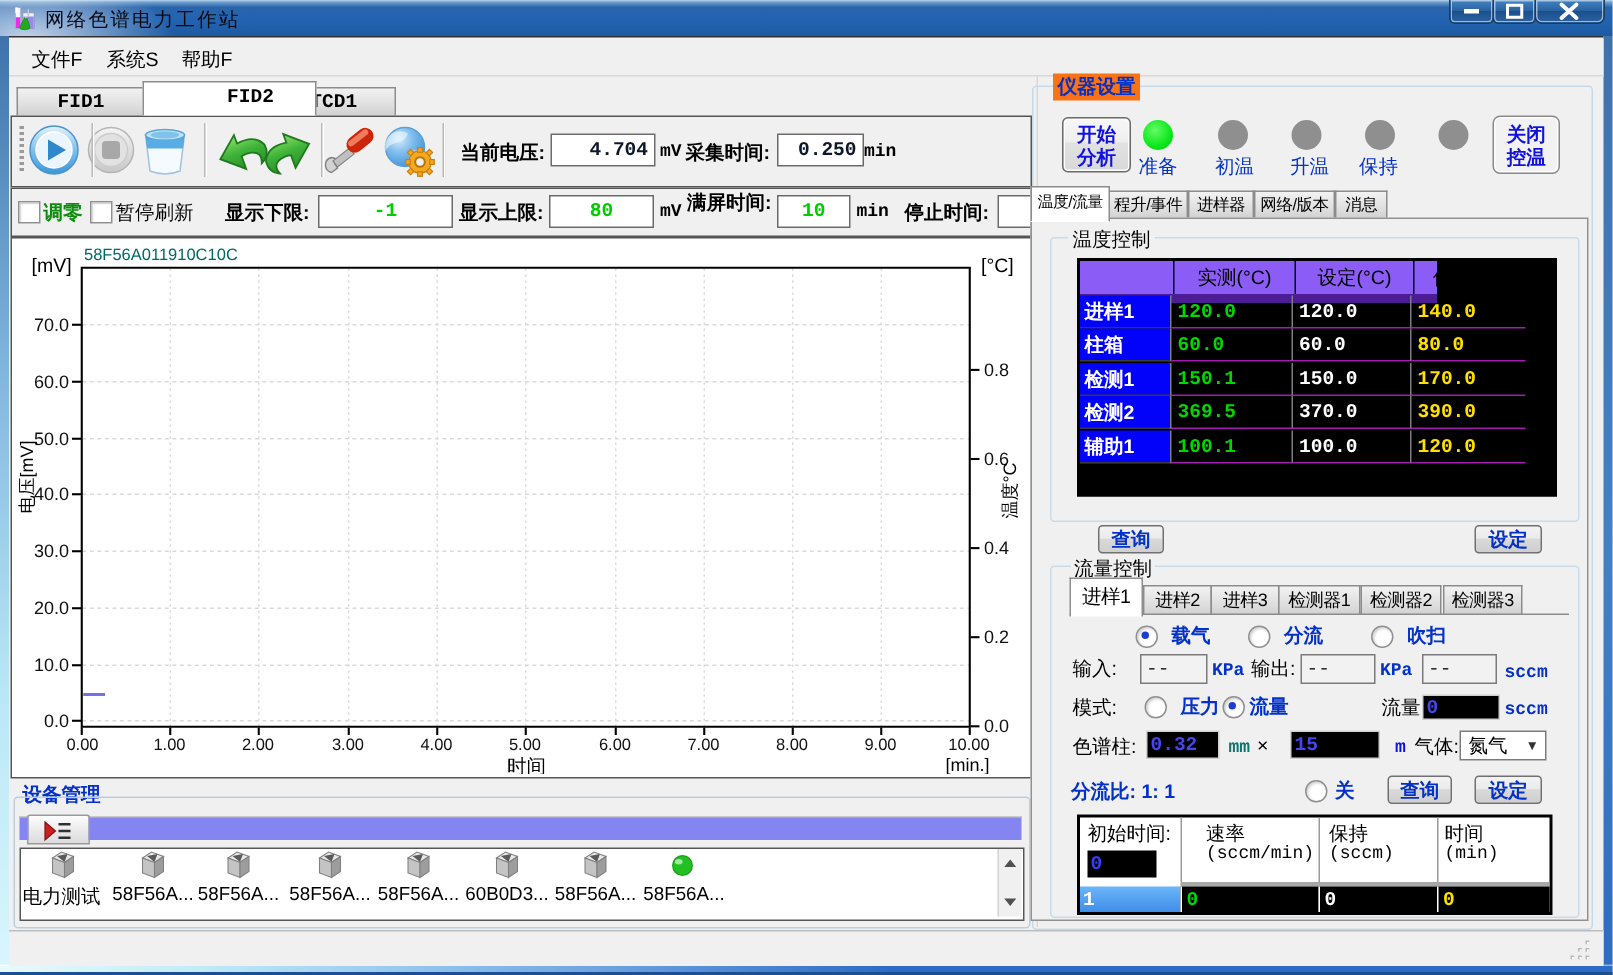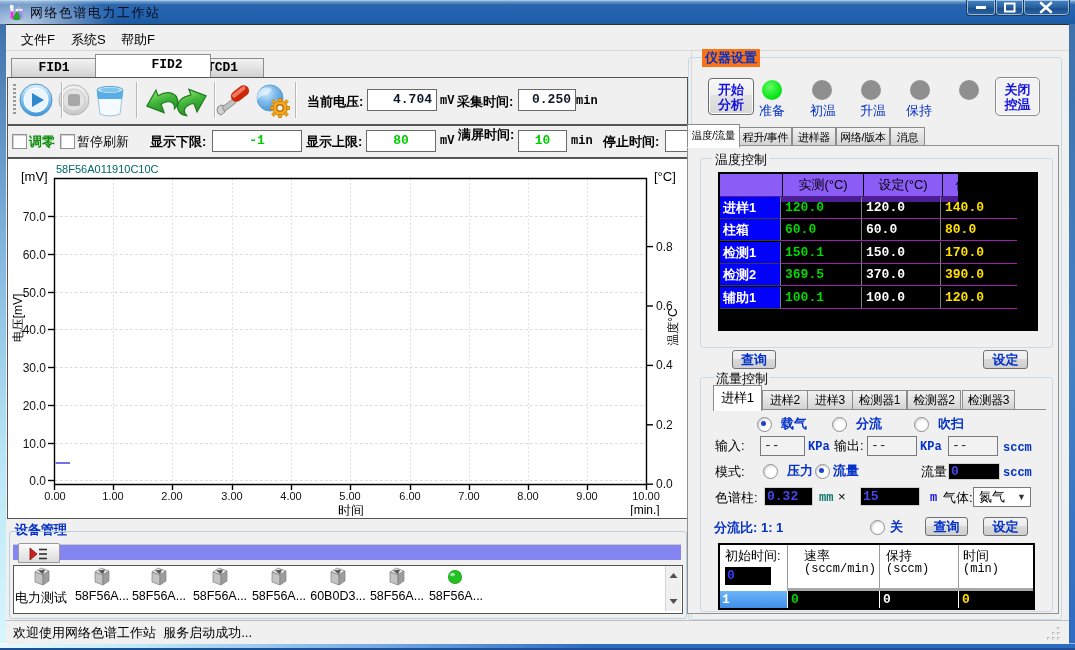--- a/index.html
+++ b/index.html
@@ -352,21 +352,20 @@
   </div>
 
   <div class="abs" style="left:665px;top:566px;width:15px;height:45px;background:#f0f0f0;border-left:1px solid #d5d5d5;">
     <svg width="15" height="45" viewBox="0 0 15 45">
       <path d="M3.5 12 L7.5 7 L11.5 12 Z" fill="#505050"></path>
       <path d="M3.5 33 L7.5 38 L11.5 33 Z" fill="#505050"></path>
     </svg>
   </div>
 
   <div class="abs" style="left:6px;top:620px;width:1063px;height:23px;background:#f0f0f0;border-top:1px solid #bdbdbd;"></div>
-  <div class="abs" style="left:13px;top:624px;font-size:13px;color:#000;">欢迎使用网络色谱工作站&nbsp;&nbsp;服务启动成功...</div>
   <div class="abs" id="grip" style="left:0;top:0;">
     <svg class="abs" style="left:1046px;top:626px;" width="16" height="16" viewBox="0 0 16 16">
       <g fill="#b9b9b9">
           <rect x="11" y="1" width="2.5" height="2.5"></rect>
           <rect x="11" y="6" width="2.5" height="2.5"></rect>
           <rect x="6" y="6" width="2.5" height="2.5"></rect>
           <rect x="11" y="11" width="2.5" height="2.5"></rect>
           <rect x="6" y="11" width="2.5" height="2.5"></rect>
           <rect x="1" y="11" width="2.5" height="2.5"></rect>
         </g>

